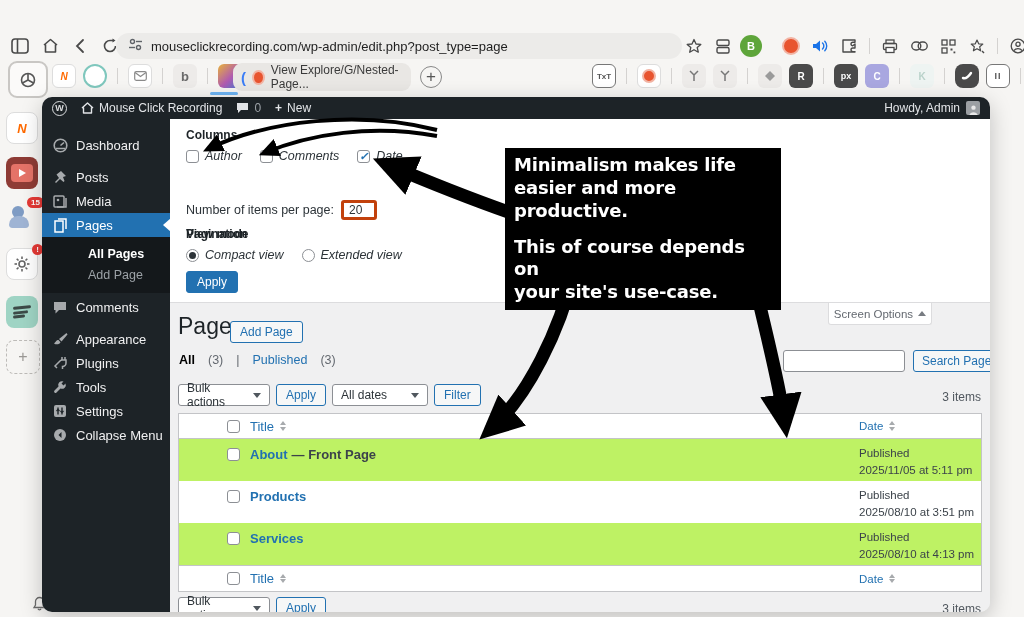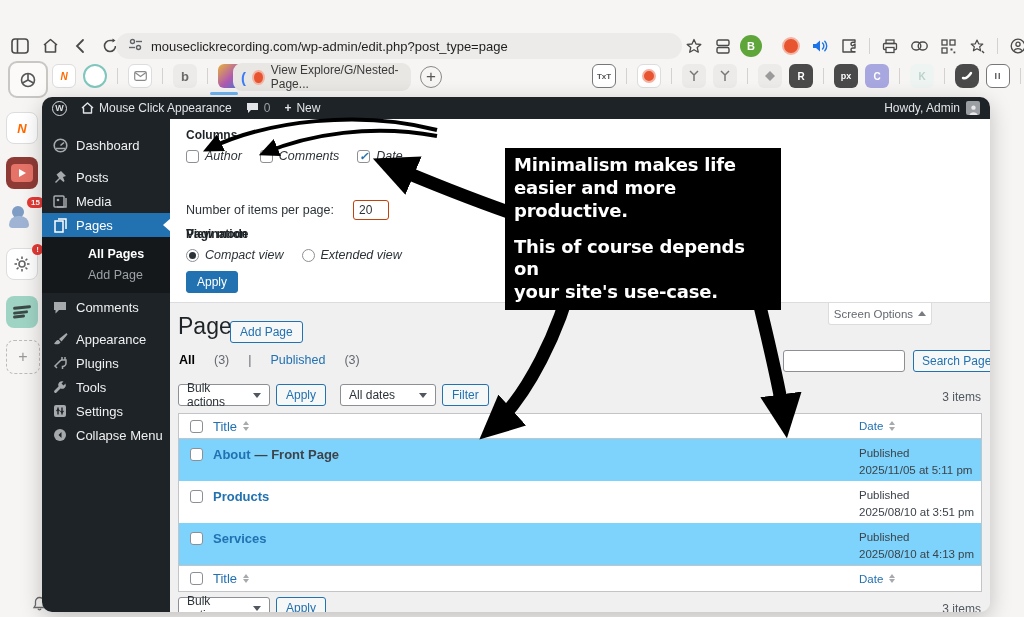--- a/index.html
+++ b/index.html
@@ -92,60 +92,60 @@
     box-sizing:border-box;color:#1d2327;}
   .so-h{position:absolute;left:16px;font-size:12px;font-weight:bold;color:#1d2327;}
   .so-row{position:absolute;left:16px;display:flex;align-items:center;gap:18px;font-size:12.5px;color:#2c3338;}
   .cb{width:13px;height:13px;border:1px solid #8c8f94;border-radius:3px;background:#fff;display:inline-flex;
     align-items:center;justify-content:center;box-sizing:border-box;}
   .cb.on:after{content:"✓";font-size:11px;color:#2271b1;font-weight:bold;line-height:1;}
   .radio{width:13px;height:13px;border:1px solid #8c8f94;border-radius:50%;background:#fff;display:inline-flex;
     align-items:center;justify-content:center;box-sizing:border-box;}
   .radio.on:after{content:"";width:7px;height:7px;border-radius:50%;background:#2c3338;}
   .opt{display:flex;align-items:center;gap:6px;font-style:italic;}
-  .num-input{width:36px;height:20px;border:1px solid #c2410c;border-radius:3px;font-size:12px;padding:0 5px;
+  .num-input{width:36px;height:20px;border:3px solid #c2410c;border-radius:3px;font-size:12px;padding:0 5px;
     box-sizing:border-box;font-family:"Liberation Sans",sans-serif;color:#2c3338;}
   .btn-primary{background:#2271b1;color:#fff;border:1px solid #2271b1;border-radius:3px;font-size:12px;
     padding:3px 10px;cursor:pointer;font-family:"Liberation Sans",sans-serif;}
   .btn-sec{background:#f6f7f7;color:#2271b1;border:1px solid #2271b1;border-radius:3px;font-size:12px;
     padding:3px 9px;cursor:pointer;font-family:"Liberation Sans",sans-serif;white-space:nowrap;}
   .so-tab{position:absolute;left:658px;top:184px;width:104px;height:22px;background:#fff;border:1px solid #dcdcde;
     border-top:none;border-radius:0 0 3px 3px;display:flex;align-items:center;justify-content:center;gap:5px;
     font-size:11.5px;color:#646970;box-sizing:border-box;cursor:pointer;}
   .tri-up{width:0;height:0;border-left:4px solid transparent;border-right:4px solid transparent;border-bottom:5px solid #787c82;}
 
   .page-title{position:absolute;left:8px;top:194px;font-size:23px;font-weight:400;color:#1d2327;}
   .addpage{position:absolute;left:60px;top:202px;}
-  .subsub{position:absolute;left:9px;top:234px;font-size:12.5px;color:#646970;display:flex;gap:19px;align-items:center;}
+  .subsub{position:absolute;left:9px;top:234px;font-size:12.5px;color:#646970;display:flex;gap:13px;align-items:center;}
   .subsub .all{color:#000;font-weight:bold;}
   .subsub a{color:#2271b1;text-decoration:none;cursor:pointer;}
   .searchbox{position:absolute;left:613px;top:231px;width:122px;height:22px;border:1px solid #8c8f94;border-radius:3px;
     background:#fff;box-sizing:border-box;font-size:12px;padding:0 5px;font-family:"Liberation Sans",sans-serif;}
   .searchbtn{position:absolute;left:743px;top:231px;height:22px;padding:2px 8px;}
 
   .filterrow{position:absolute;left:8px;top:265px;display:flex;align-items:center;gap:6px;}
   .select{height:22px;background:#fff;border:1px solid #8c8f94;border-radius:3px;display:flex;align-items:center;
     justify-content:space-between;font-size:12px;color:#2c3338;padding:0 8px;box-sizing:border-box;cursor:pointer;gap:10px;}
   .chev{width:0;height:0;border-left:4px solid transparent;border-right:4px solid transparent;border-top:5px solid #50575e;}
   .count{position:absolute;right:9px;top:271px;font-size:12px;color:#50575e;}
 
   
   .ptable{position:absolute;left:8px;top:294px;width:804px;background:#fff;border:1px solid #c3c4c7;box-sizing:border-box;}
-  .trow{display:flex;align-items:stretch;}
+  .trow{display:flex;align-items:stretch;padding-left:37px;}
   .th{height:24px;display:flex;align-items:center;border-bottom:1px solid #c3c4c7;}
   .tfoot{height:25px;display:flex;align-items:center;border-top:1px solid #c3c4c7;}
   .cell-cb{width:34px;display:flex;align-items:center;justify-content:center;}
   .cell-title{flex:1;display:flex;align-items:center;gap:4px;font-size:13px;}
   .cell-date{width:122px;font-size:11.5px;display:flex;align-items:center;}
   .hl{color:#2271b1;font-weight:400;cursor:pointer;display:flex;align-items:center;gap:3px;}
   .sort{display:inline-flex;flex-direction:column;gap:1.5px;margin-left:3px;}
   .sort .u{width:0;height:0;border-left:3.5px solid transparent;border-right:3.5px solid transparent;border-bottom:4px solid #a7aaad;}
   .sort .d{width:0;height:0;border-left:3.5px solid transparent;border-right:3.5px solid transparent;border-top:4px solid #a7aaad;}
   .drow{height:42px;}
-  .drow.alt{background:#7dd3fc;}
+  .drow.alt{background:#bef264;}
   .drow .cell-cb{align-items:flex-start;padding-top:9px;box-sizing:border-box;}
   .drow .cell-title{align-items:flex-start;padding-top:8px;box-sizing:border-box;}
   .drow .cell-date{align-items:flex-start;padding-top:6px;box-sizing:border-box;flex-direction:column;color:#3c434a;line-height:1.5;}
   .rowlink{color:#2271b1;font-weight:bold;font-size:13px;cursor:pointer;}
   .rowsuffix{color:#3c434a;font-weight:600;font-size:13px;}
   .bottomrow{position:absolute;left:8px;top:478px;display:flex;align-items:center;gap:6px;}
   .count-b{position:absolute;right:9px;top:483px;font-size:12px;color:#50575e;}
 
   
   #annobox{left:505px;top:148px;width:276px;background:#000;color:#fff;padding:6px 9px;box-sizing:border-box;
@@ -406,21 +406,21 @@
   <div id="wpwin" class="abs">
 
     <div class="adminbar">
       <span class="ab-item">
         <span class="wplogo">W</span>
       </span>
       <span class="ab-item">
         <svg width="13" height="12" viewBox="0 0 13 12">
             <path d="M1 6 L6.5 1 L12 6 M2.5 5.5 V11 H10.5 V5.5" fill="none" stroke="#e2e4e7" stroke-width="1.4" stroke-linejoin="round"></path>
           </svg>
-        <span>Mouse Click Appearance</span>
+        <span>Mouse Click Recording</span>
       </span>
       <span class="ab-item">
         <svg width="13" height="12" viewBox="0 0 13 12">
             <path d="M1 1 H12 V8 H5 L2 11 V8 H1 z" fill="#e2e4e7"></path>
           </svg>
         <span class="muted">0</span>
       </span>
       <span class="ab-item">
         <b>+</b>
         <span>New</span>
@@ -544,21 +544,21 @@
           <label class="opt">
             <span class="cb"></span>
             <span>Comments</span>
           </label>
           <label class="opt">
             <span class="cb on"></span>
             <span>Date</span>
           </label>
         </div>
         <div class="so-h" style="top:60px;margin-top:48px;">Pagination</div>
-        <div class="so-row" style="top:81px;gap:19px;">
+        <div class="so-row" style="top:81px;gap:7px;">
           <span>Number of items per page:</span>
           <input class="num-input" value="20" style="">
         </div>
         <div class="so-h" style="top:108px;">View mode</div>
         <div class="so-row" style="top:129px;">
           <label class="opt">
             <span class="radio on"></span>
             <span>Compact view</span>
           </label>
           <label class="opt">
@@ -587,21 +587,21 @@
 
       <input class="searchbox" style="">
       <button class="btn-sec searchbtn">Search Pages</button>
 
       <div class="filterrow">
         <span class="select" style="width:92px;">
           <span>Bulk actions</span>
             <span class="chev"></span>
         </span>
         <button class="btn-sec">Apply</button>
-        <span class="select" style="width:96px;margin-left:8px;">
+        <span class="select" style="width:96px;">
           <span>All dates</span>
             <span class="chev"></span>
         </span>
         <button class="btn-sec">Filter</button>
       </div>
       <div class="count">3 items</div>
 
       <div class="ptable">
         <div class="trow th">
           <span class="cell-cb">

